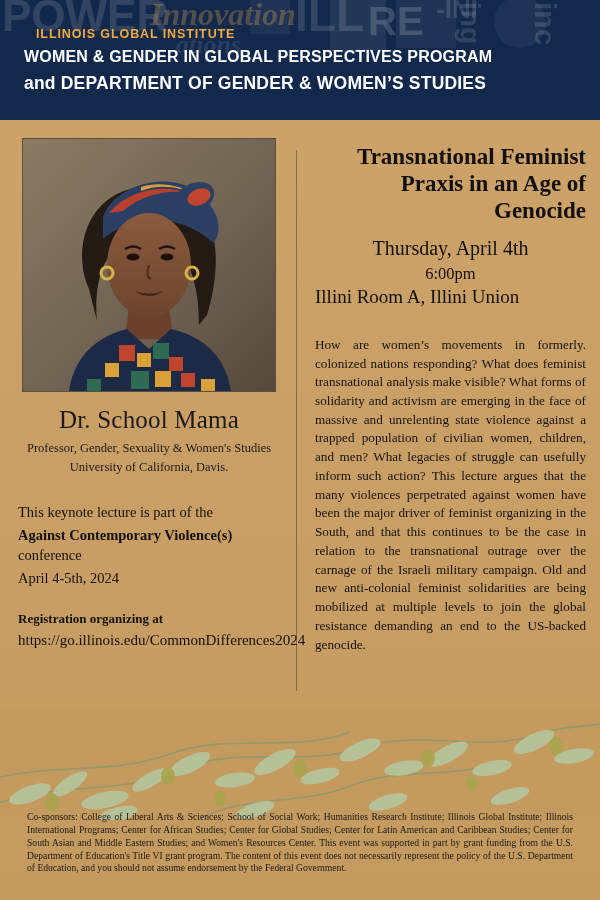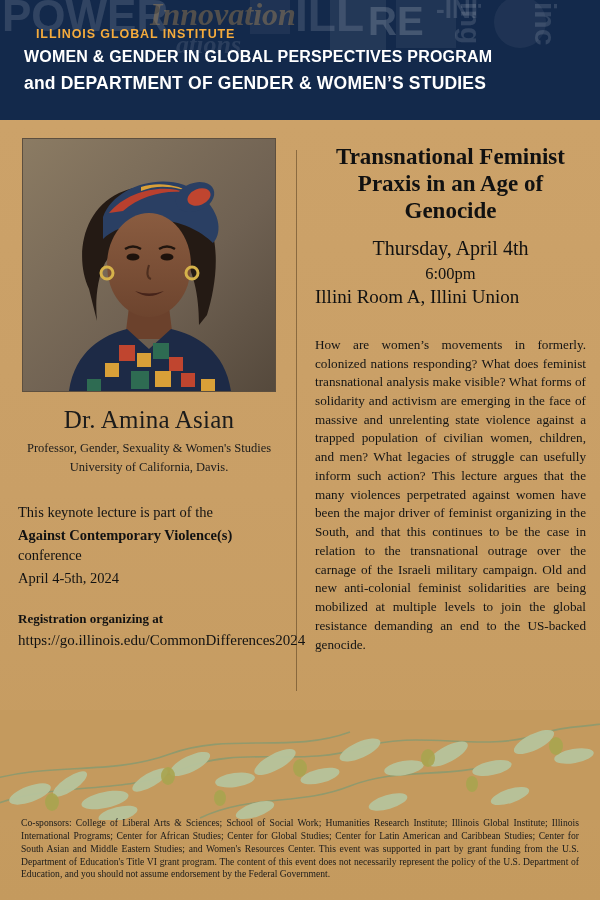--- a/index.html
+++ b/index.html
@@ -151,21 +151,21 @@
     margin-top: 22px;
     font-size: 13px;
     color: #121212;
     line-height: 1.4;
   }
   .reg-label { font-weight: bold; margin: 0 0 2px 0; }
   .reg-url { margin: 0; font-size: 15px; }
 
   
   .talk-title {
-    text-align: center;
+    text-align: right;
     font-size: 23px;
     font-weight: bold;
     color: #111;
     line-height: 1.18;
     margin: 5px 0 12px 0;
   }
   .talk-when {
     text-align: center;
     font-size: 20px;
     color: #111;
@@ -208,21 +208,21 @@
     left: 0;
     right: 0;
     bottom: 0;
     padding: 6px 10px 8px 10px;
     box-sizing: border-box;
     font-size: 9.6px;
     line-height: 1.33;
     color: #1a1a1a;
     text-align: justify;
   }
-  .footer p { margin: 11px; }
+  .footer p { margin: 17px; }
 </style>
 </head>
 <body>
 
 <div id="poster">
 
   <div class="header">
     <div class="header-bg">
       <span class="hw" style="left:2px; top:-6px; font-size:44px;">POWER</span>
       <span class="hw serifish" style="left:150px; top:-2px; font-size:32px; color:rgba(230,170,80,0.30);">Innovation</span>
@@ -298,21 +298,21 @@
             <rect x="82" y="224" width="14" height="14" fill="#d9a038"></rect>
             <rect x="108" y="232" width="18" height="18" fill="#2e6b52"></rect>
             <rect x="132" y="232" width="16" height="16" fill="#d9a038"></rect>
             <rect x="158" y="234" width="14" height="14" fill="#c0452f"></rect>
             <rect x="64" y="240" width="14" height="12" fill="#2e6b52"></rect>
             <rect x="178" y="240" width="14" height="12" fill="#d9a038"></rect>
           </g>
         </svg>
       </div>
 
-      <div class="speaker-name">Dr. Amina Asian</div>
+      <div class="speaker-name">Dr. School Mama</div>
       <div class="speaker-role">Professor, Gender, Sexuality &amp; Women's Studies</div>
       <div class="speaker-affil">University of California, Davis.</div>
 
       <div class="keynote-block">
         <p class="keynote-intro">This keynote lecture is part of the</p>
         <p class="conf-title">Against Contemporary Violence(s)</p>
         <p class="conf-word">conference</p>
         <p class="conf-dates">April 4-5th, 2024</p>
       </div>
 

